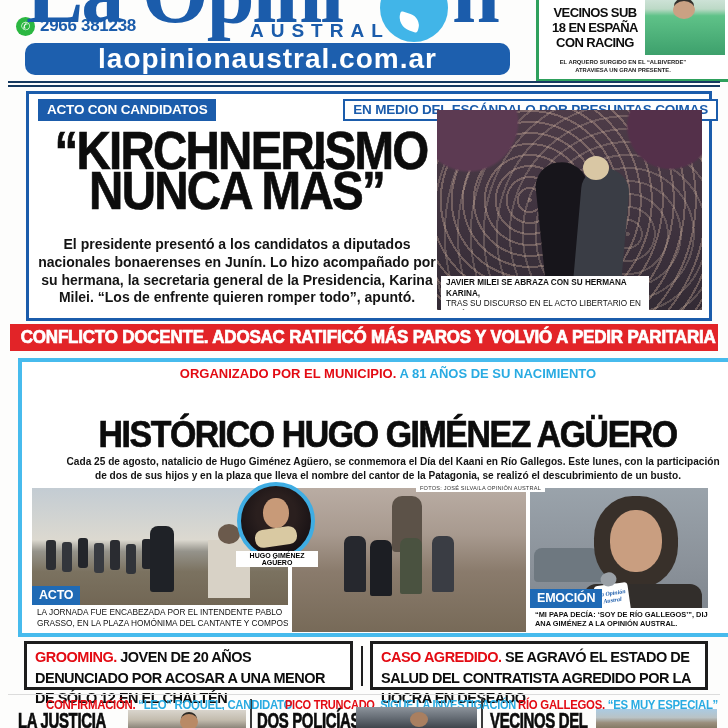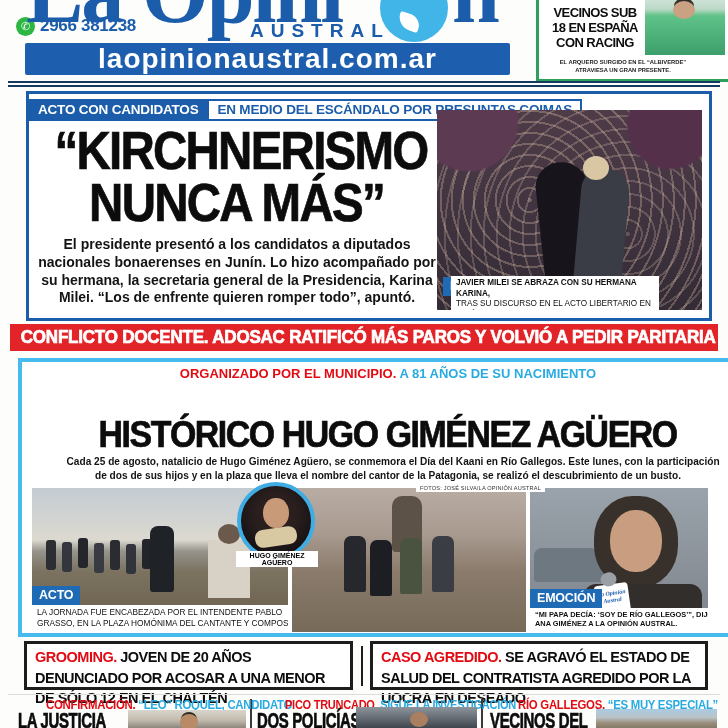--- a/index.html
+++ b/index.html
@@ -14,35 +14,35 @@
   .phone-row{left:16px;top:16px;display:flex;align-items:center;gap:5px;}
   .wa-icon{width:19px;height:19px;border-radius:50%;background:#2bb741;color:#fff;
            font-size:11px;line-height:19px;text-align:center;}
   .phone-num{font-weight:bold;font-size:17px;color:#1b5cab;letter-spacing:-0.3px;}
   .logo-serif{font-family:"Liberation Serif",serif;font-weight:bold;color:#1b5cab;
               font-size:86px;letter-spacing:-2px;line-height:1;}
   .logo-bubble{left:380px;top:-26px;width:68px;height:68px;border-radius:50%;background:#41b5e8;}
   .logo-bubble::after{content:"";position:absolute;left:18px;top:40px;width:22px;height:16px;
       background:#fff;border-radius:2px 12px 2px 14px;transform:rotate(18deg);}
   .subtitle{left:250px;top:20px;font-size:19px;font-weight:bold;color:#1b5cab;letter-spacing:7px;}
-  .web-bar{left:25px;top:43px;width:485px;height:32px;background:#1d5fae;border-radius:2px;
+  .web-bar{left:25px;top:43px;width:485px;height:32px;background:#1d5fae;border-radius:10px;
            color:#fff;font-weight:bold;font-size:28px;letter-spacing:1px;text-align:center;line-height:32px;}
   .promo-box{left:536px;top:-4px;width:190px;height:80px;background:#fff;border:3px solid #2ea05c;}
   .promo-title{position:absolute;left:4px;top:7px;width:104px;text-align:center;
                font-size:13px;font-weight:bold;line-height:1.14;letter-spacing:-0.6px;color:#0d0d0d;}
   .promo-photo{position:absolute;left:106px;top:0;width:80px;height:56px;
       background:linear-gradient(180deg,#cfe3d8 0%,#bcd9c6 18%,#5fc288 30%,#3da06c 100%);}
   .promo-photo .head{position:absolute;left:28px;top:2px;width:22px;height:18px;border-radius:50%;
       background:#caa183;box-shadow:0 -4px 0 -1px #33302c;}
   .promo-cap{position:absolute;left:10px;top:60px;width:148px;text-align:center;
              font-size:5.8px;font-weight:bold;color:#222;line-height:1.35;}
   .hdr-rule{left:8px;top:81px;width:712px;height:2px;border-top:2px solid #16395f;border-bottom:2px solid #16395f;}
   
   .lead-box{left:26px;top:91px;width:680px;height:224px;background:#fff;border:3px solid #1b5cab;}
-  .kicker-row{position:absolute;left:0;top:5px;width:100%;display:flex;justify-content:flex-start;align-items:stretch;}
+  .kicker-row{position:absolute;left:9px;top:5px;width:100%;display:flex;justify-content:space-between;align-items:stretch;}
   .kick-a{background:#1b5cab;color:#fff;font-weight:bold;font-size:13.5px;padding:3px 9px 4px;letter-spacing:-0.2px;white-space:nowrap;}
   .kick-b{background:#fff;color:#1b5cab;border:2px solid #1b5cab;font-weight:bold;font-size:13.5px;
           padding:1px 8px 2px;letter-spacing:-0.2px;white-space:nowrap;}
   .lead-hl{position:absolute;left:0;width:415px;text-align:center;color:#0c0c0c;
            font-size:54px;line-height:56px;letter-spacing:-2px;}
   .lead-sum{position:absolute;left:6px;top:142px;width:404px;text-align:center;
             font-weight:bold;font-size:14px;line-height:1.27;color:#141414;}
   .lead-photo{position:absolute;left:408px;top:16px;width:265px;height:200px;overflow:hidden;
     background:
       radial-gradient(circle at 12% 6%,#5c3a52 0 16%,transparent 17%),
@@ -157,39 +157,39 @@
 
   <div class="abs lead-box">
     <div class="kicker-row">
       <span class="kick-a">ACTO CON CANDIDATOS</span>
       <span class="kick-b">EN MEDIO DEL ESCÁNDALO POR PRESUNTAS COIMAS</span>
     </div>
 
     <div class="lead-hl heavy" style="top:28px;">
       <span class="cond" style="transform:scaleX(0.88);">“KIRCHNERISMO</span>
     </div>
-    <div class="lead-hl heavy" style="top:80px;">
+    <div class="lead-hl heavy" style="top:68px;">
       <span class="cond" style="transform:scaleX(0.88);">NUNCA MÁS”</span>
     </div>
 
     <div class="lead-sum">
       <div>El presidente presentó a los candidatos a diputados</div>
       <div>nacionales bonaerenses en Junín. Lo hizo acompañado por</div>
       <div>su hermana, la secretaria general de la Presidencia, Karina</div>
       <div>Milei. “Los de enfrente quieren romper todo”, apuntó.</div>
     </div>
 
     <div class="lead-photo">
       <div class="hug-a"></div>
       <div class="hug-b"></div>
       <div class="hug-head"></div>
       <div style="position:absolute;left:6px;top:146px;margin-top:20px;">
         <span class="pcap-label">EL ABRAZO CON SU HERMANA</span>
       </div>
-      <div class="pcap-box" style="position:absolute;left:14px;top:166px;width:198px;font-size:8.2px;">
+      <div class="pcap-box" style="position:absolute;left:4px;top:166px;width:198px;font-size:8.2px;">
         <div class="b">JAVIER MILEI SE ABRAZA CON SU HERMANA KARINA,</div>
         <div>TRAS SU DISCURSO EN EL ACTO LIBERTARIO EN JUNÍN.</div>
       </div>
     </div>
   </div>
 
   <div class="abs alert">
     <span class="cond heavy">CONFLICTO DOCENTE. ADOSAC RATIFICÓ MÁS PAROS Y VOLVIÓ A PEDIR PARITARIA</span>
   </div>
 

